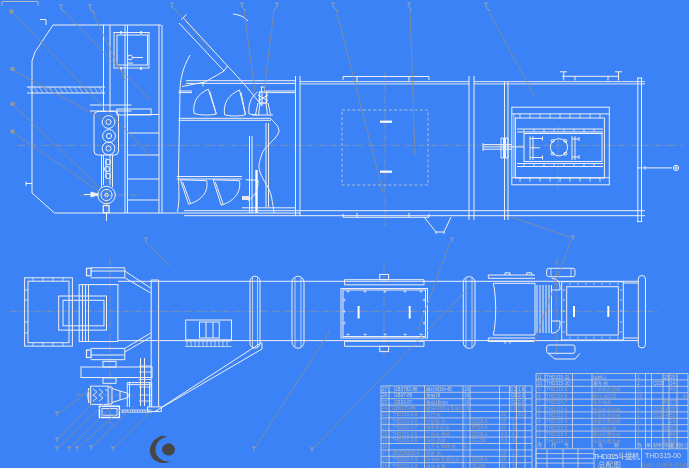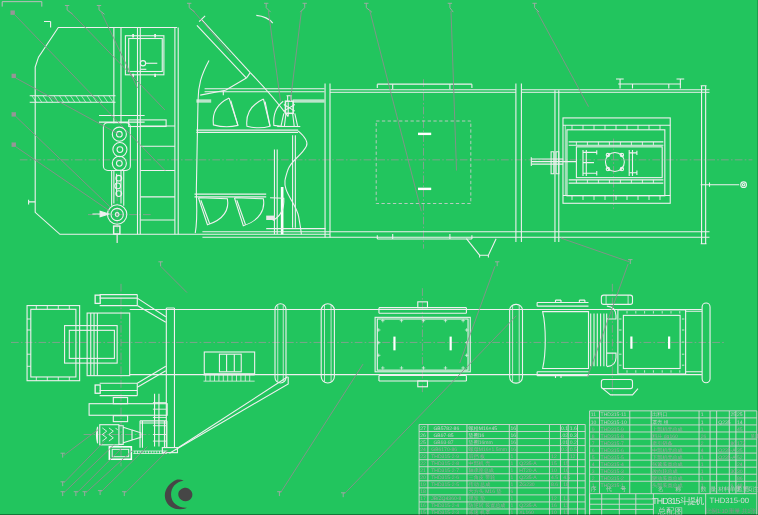--- a/index.html
+++ b/index.html
@@ -1,16 +1,16 @@
 <!DOCTYPE html>
 <html><head>
 <meta charset="utf-8">
 <style>
   html,body{margin:0;padding:0;background:#000;}
-  #sheet{position:relative;width:689px;height:468px;background:#22c55e;overflow:hidden;}
+  #sheet{position:relative;width:689px;height:468px;background:#3b82f6;overflow:hidden;}
   svg{position:absolute;left:0;top:0;}
   text{font-family:"Liberation Sans",sans-serif;}
 </style>
 </head>
 <body>
 
 <div id="sheet">
 <svg width="689" height="468" viewBox="0 0 689 468">
 <defs>
 <g id="callout">

